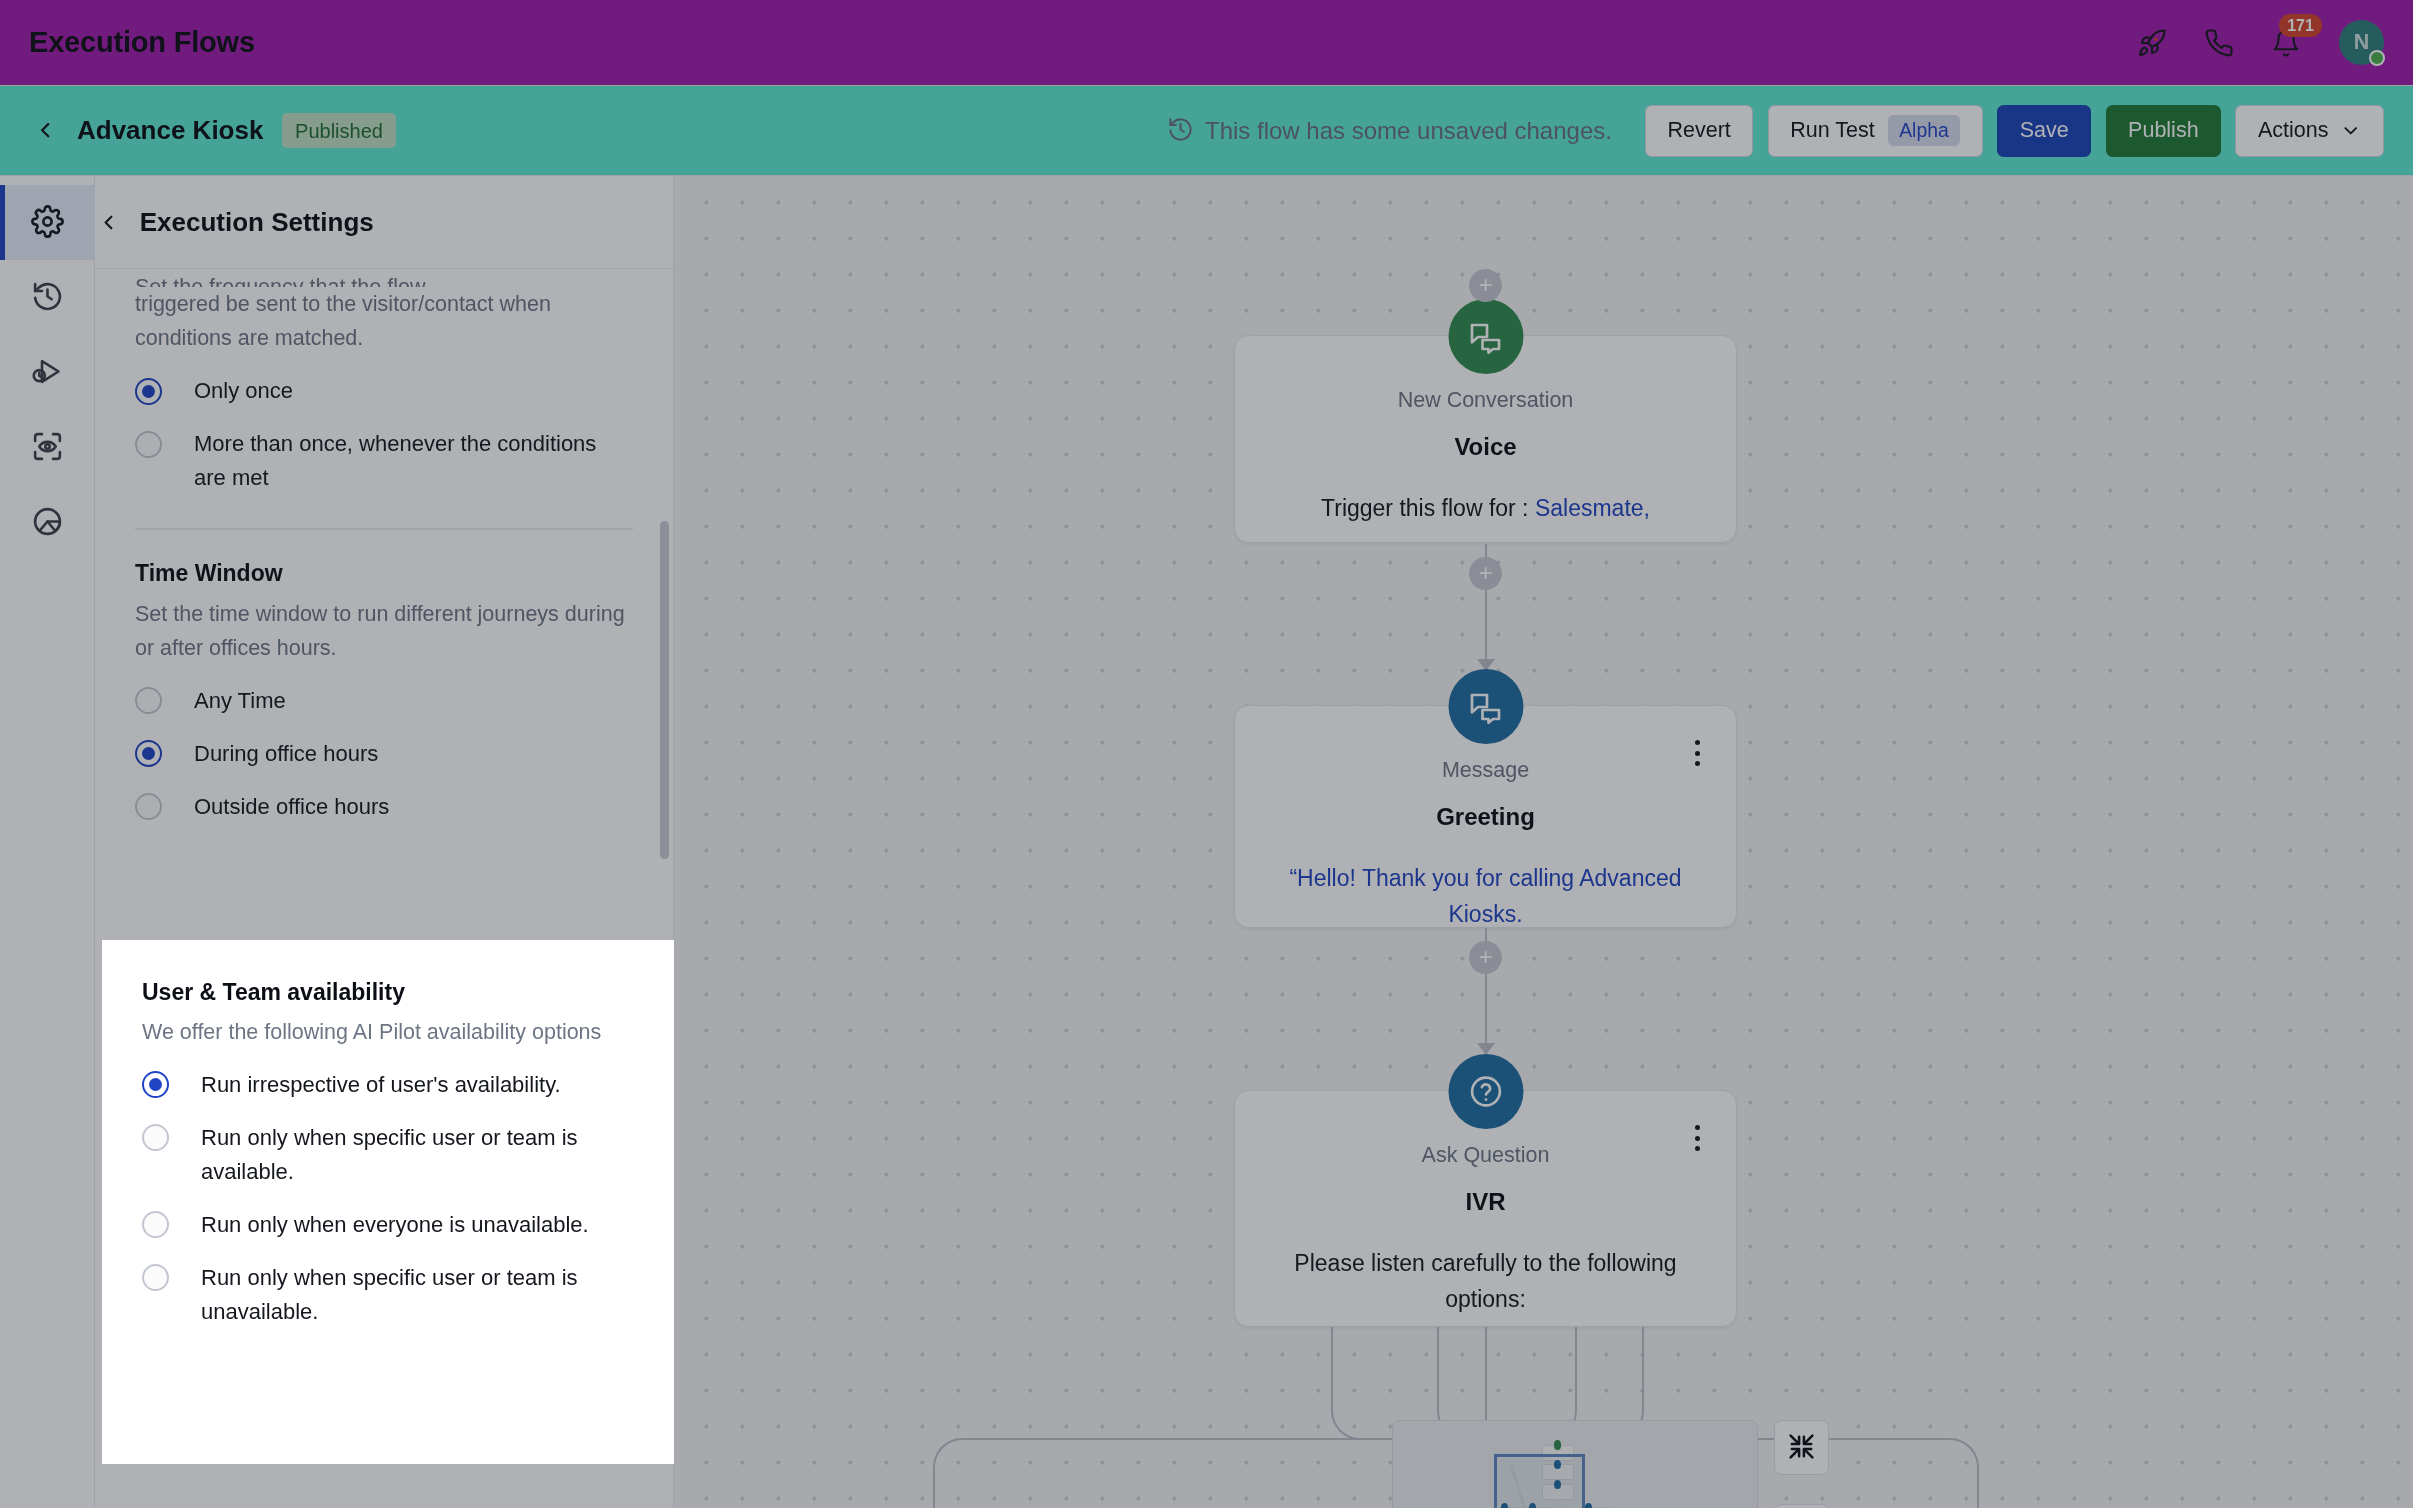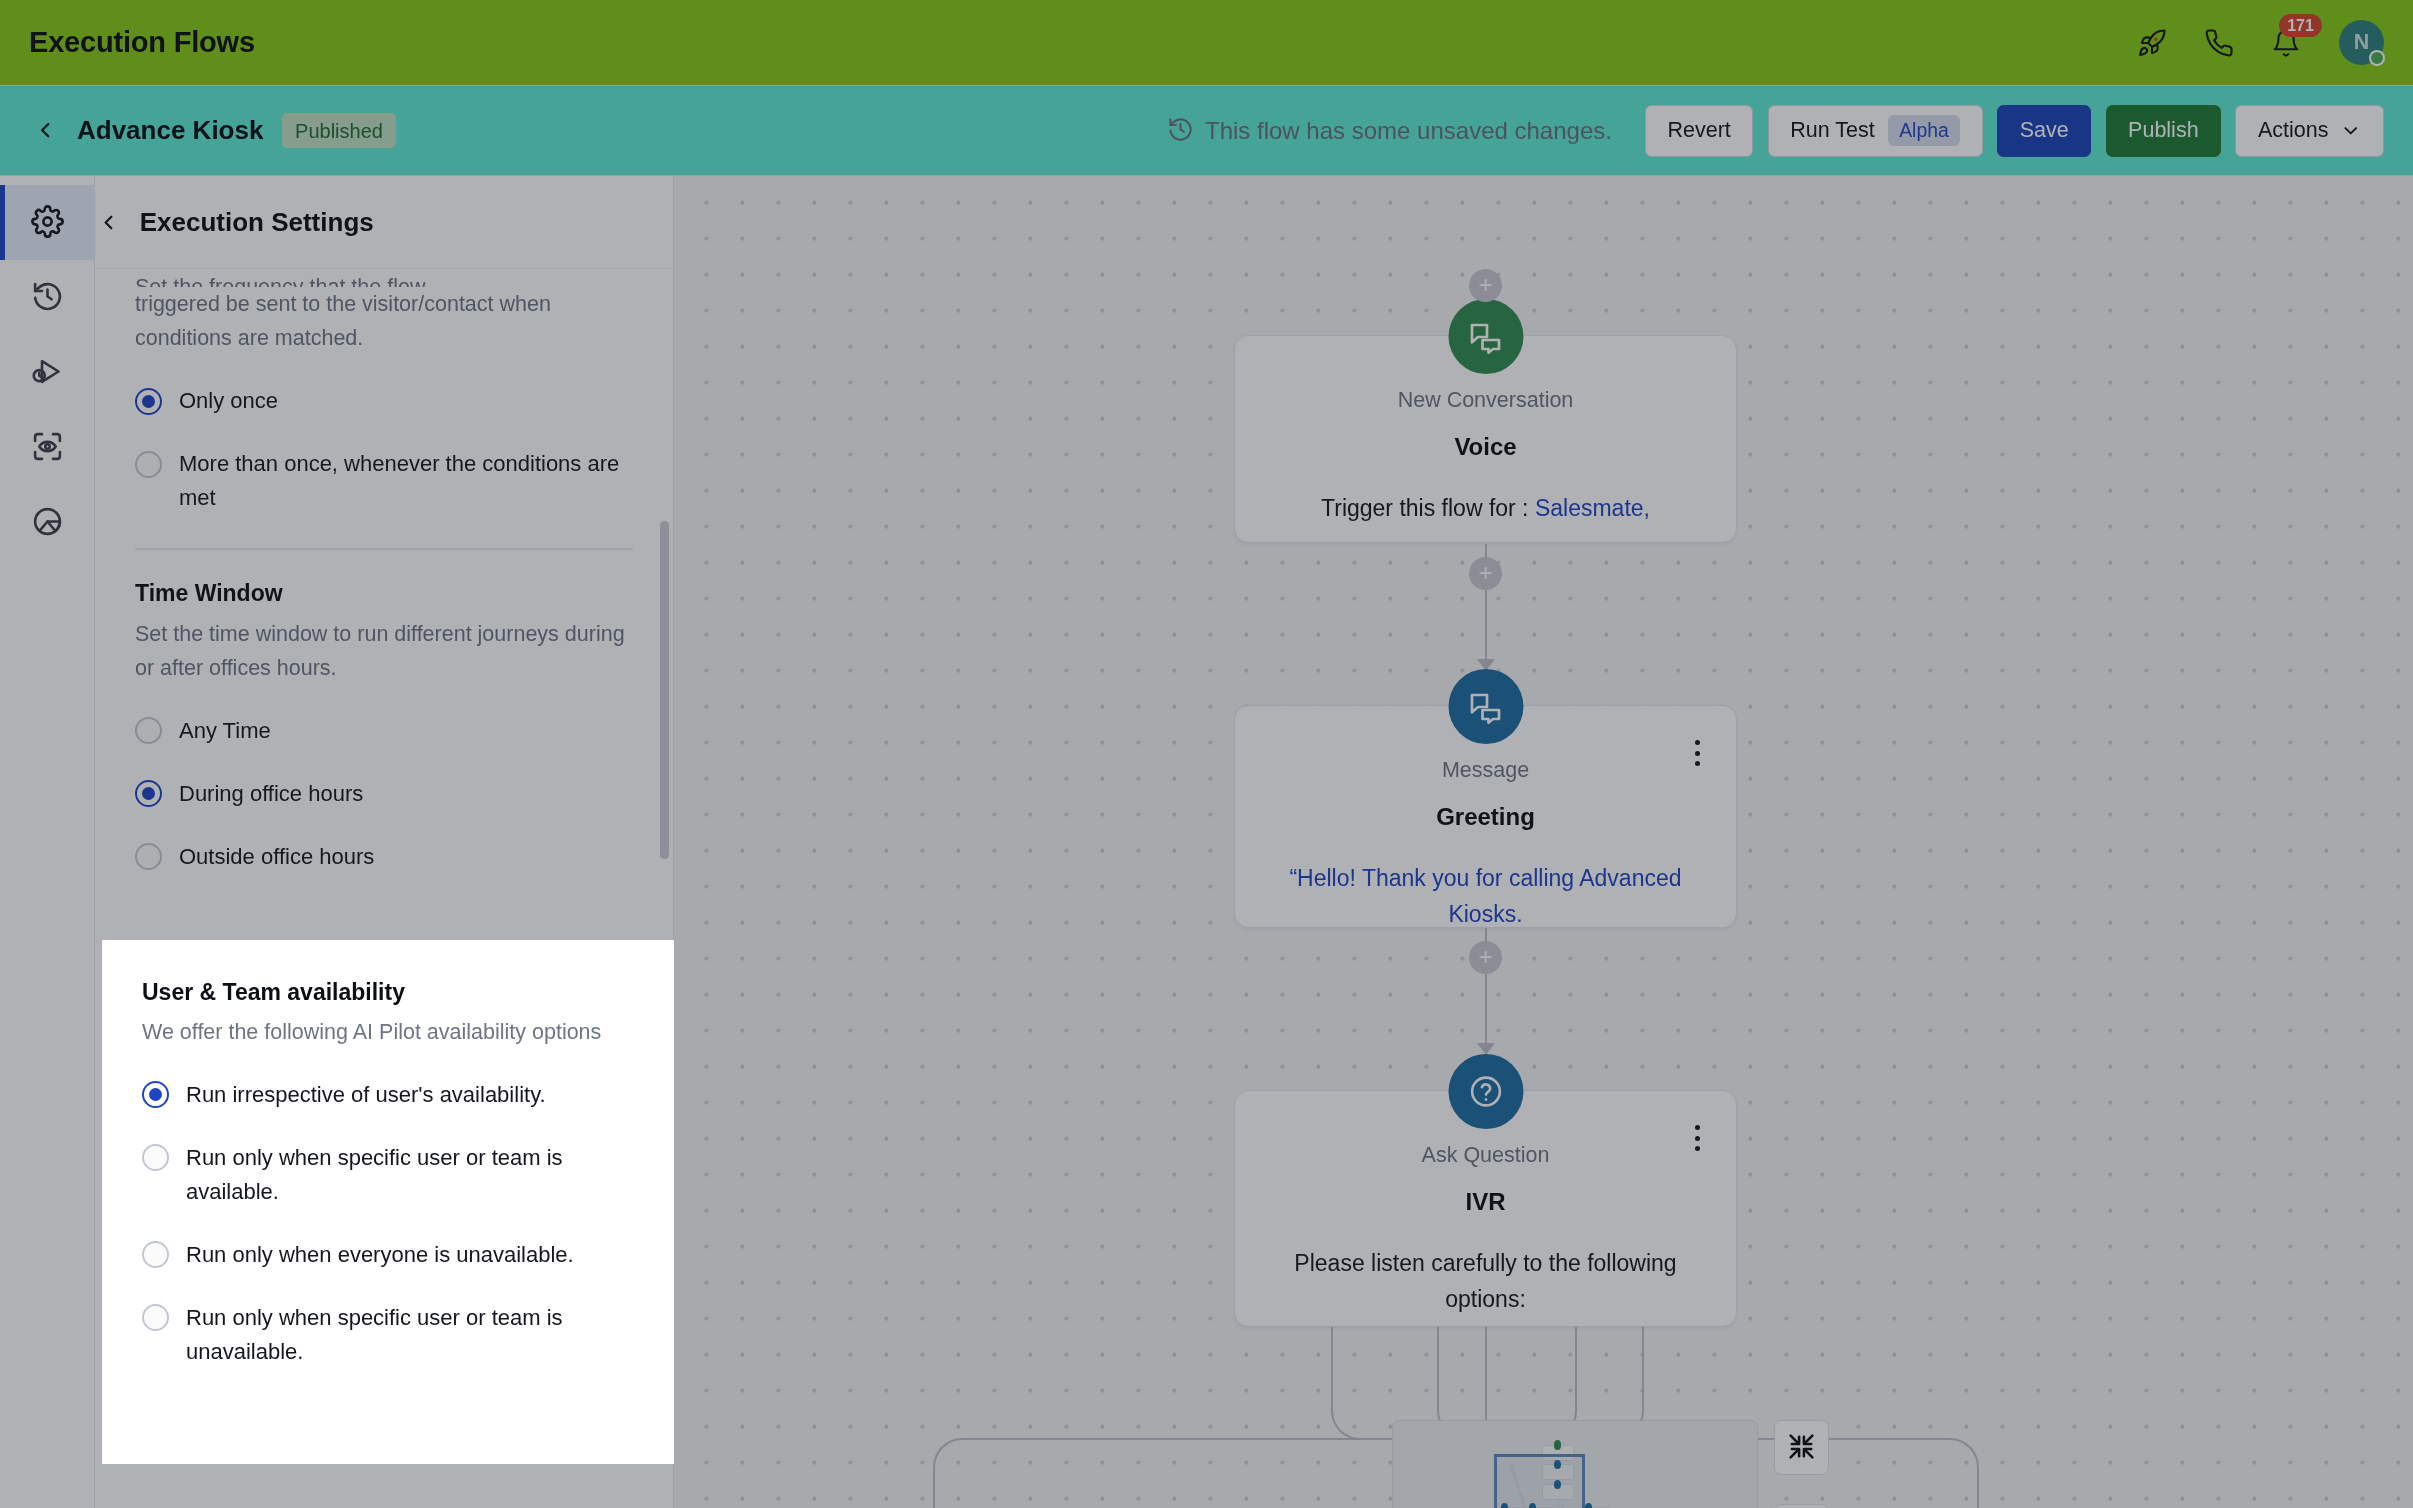--- a/index.html
+++ b/index.html
@@ -7,21 +7,21 @@
     width: 2413px; height: 1508px;
     font-family: "Liberation Sans", sans-serif;
     background: #ffffff;
     overflow: hidden;
   }
   #root { position: relative; width: 2413px; height: 1508px; }
 
   
   .appbar {
     position: absolute; left: 0; top: 0; width: 2413px; height: 86px;
-    background: #84cc16; border-bottom: 1.4px solid #e3e6eb;
+    background: #a21caf; border-bottom: 1.4px solid #e3e6eb;
     display: flex; align-items: center;
   }
   .app-title {
     margin-left: 29px; font-size: 29px; font-weight: 700; color: #0b0e14;
     letter-spacing: -0.2px;
   }
   .appbar-right {
     margin-left: auto; margin-right: 29px;
     display: flex; align-items: center; gap: 30px;
   }
@@ -98,21 +98,21 @@
     border-bottom: 1.4px solid #eceef2; background: #ffffff;
   }
   .panel-header .chev { width: 26px; height: 26px; display:flex; align-items:center; justify-content:center; cursor:pointer; }
   .panel-title { margin-left: 18.7px; font-size: 26px; font-weight: 700; color: #0b0e14; }
   .panel-body { padding: 0 40px; position: relative; }
   .clip-line {
     font-size: 21.5px; color: #6d7585; line-height: 34px; height: 17px; overflow: hidden;
     margin-top: 1.4px;
   }
   .muted-para { font-size: 21.5px; color: #6d7585; line-height: 34px; }
-  .radio-row { display: flex; align-items: flex-start; gap: 17px; margin-top: 29px; cursor: pointer; }
+  .radio-row { display: flex; align-items: flex-start; gap: 32px; margin-top: 19px; cursor: pointer; }
   .radio {
     width: 27px; height: 27px; border-radius: 50%; border: 2.2px solid #c2c7d1;
     background: #fbfbfc; flex: 0 0 auto; margin-top: 3.6px; position: relative;
   }
   .radio.checked { border-color: #1f45c4; background: #ffffff; }
   .radio.checked::after {
     content: ""; position: absolute; left: 5px; top: 5px; width: 13px; height: 13px;
     border-radius: 50%; background: #1f45c4;
   }
   .radio-label { font-size: 22px; color: #14171d; line-height: 34px; }

